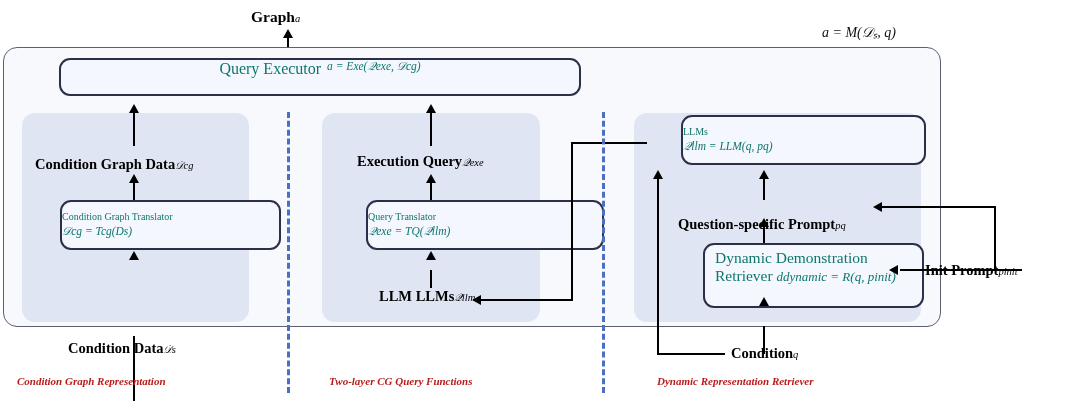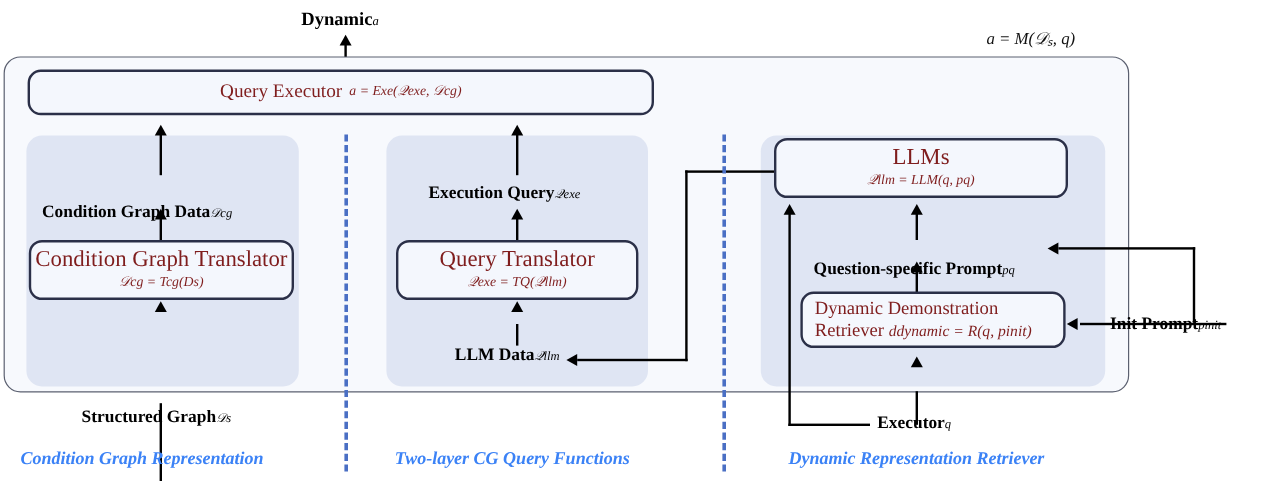--- a/index.html
+++ b/index.html
@@ -23,67 +23,68 @@
   .panel{
     background:#dfe5f3;border-radius:13px;
   }
   .panel-left{left:22px;top:113px;width:227px;height:209px;}
   .panel-mid{left:322px;top:113px;width:218px;height:209px;}
   .panel-right{left:634px;top:113px;width:287px;height:209px;}
 
   
   .modbox{
     border:2.2px solid #2b3048;border-radius:11px;background:#f4f7fd;
-    display:flex;flex-direction:column;align-items:center;justify-content:center;
-    color:#7f1d1d;
-  }
-  .modbox .ttl{font-size:19px;line-height:1.08;}
+    display:flex;flex-direction:column;justify-content:center;
+    color:#0f766e;
+    margin-left:36px;
+  }
+  .modbox .ttl{font-size:10px;line-height:1.08;}
   .modbox .frm{font-size:11.5px;line-height:1.2;font-style:italic;margin-top:2px;}
 
   .box-exec{left:23px;top:58px;width:522px;height:38px;flex-direction:row;}
   .box-exec .ttl{font-size:16px;}
   .box-exec .frm{margin-top:0;margin-left:6px;font-size:11.5px;}
 
   .box-cgt{left:24px;top:200px;width:221px;height:50px;}
-  .box-qt{left:330px;top:200px;width:202px;height:50px;}
+  .box-qt{left:330px;top:200px;width:238px;height:50px;}
   .box-llm{left:645px;top:115px;width:245px;height:50px;}
 
   .box-ddr{
-    left:667px;top:243px;width:221px;height:47px;
+    left:667px;top:243px;width:221px;height:65px;
     display:block;padding:4px 8px 4px 10px;text-align:left;
   }
   .box-ddr .l1{font-size:15.5px;line-height:1.18;}
   .box-ddr .l2{font-size:15.5px;line-height:1.18;}
   .box-ddr .l2 .frm{font-size:13px;}
 
   
   .siglabel{
     font-weight:bold;font-size:14.5px;color:#000;white-space:nowrap;
   }
   .siglabel .sub{font-weight:normal;font-style:italic;font-size:10.5px;}
 
   .lbl-answer{left:251px;top:8px;font-size:15.5px;}
-  .lbl-cgdata{left:35px;top:169px;}
+  .lbl-cgdata{left:35px;top:156px;}
   .lbl-exeq{left:357px;top:153px;}
   .lbl-llmq{left:379px;top:288px;}
   .lbl-qsp{left:678px;top:196px;margin-top:20px;}
   .lbl-initp{left:925px;top:262px;}
   .lbl-struct{left:68px;top:340px;}
   .lbl-question{left:731px;top:345px;}
 
   
   .sys-eq{
     left:822px;top:22px;font-size:14px;font-style:italic;color:#111;
     white-space:nowrap;
   }
 
   
   .caption{
-    font-weight:bold;font-style:italic;font-size:15px;
-    color:#3b82f6;white-space:nowrap;
+    font-weight:bold;font-style:italic;font-size:11px;
+    color:#b91c1c;white-space:nowrap;
   }
   .cap-1{left:17px;top:375px;}
   .cap-2{left:329px;top:375px;}
   .cap-3{left:657px;top:375px;}
 
   
   .vdash{
     width:0;border-left:3.2px dashed #4a6fc4;
   }
   .dash-1{left:287px;top:112px;height:281px;}
@@ -101,21 +102,21 @@
     width:0;height:0;border-top:5.5px solid transparent;
     border-bottom:5.5px solid transparent;border-right:9px solid #000;
   }
 </style>
 </head>
 <body>
 
 <div id="stage">
 
   <div class="abs siglabel lbl-answer">
-    <span>Dynamic</span><span class="sub">a</span>
+    <span>Graph</span><span class="sub">a</span>
   </div>
   <div class="abs ln vln" style="left:287px;top:37px;height:21px;"></div>
   <div class="abs ah-up" style="left:282.5px;top:29px;"></div>
 
   <div class="abs sys-eq">a = M(𝒟ₛ, q)</div>
 
   <div class="abs outer-box"></div>
 
   <div class="abs panel panel-left"></div>
   <div class="abs panel panel-mid"></div>
@@ -137,41 +138,41 @@
   <div class="abs ah-up" style="left:128.5px;top:174px;"></div>
 
   <div class="abs modbox box-cgt">
     <span class="ttl">Condition Graph Translator</span>
     <span class="frm">𝒟cg = Tcg(Ds)</span>
   </div>
 
   <div class="abs ln vln" style="left:133px;top:336px;height:82px;"></div>
   <div class="abs ah-up" style="left:128.5px;top:251px;"></div>
   <div class="abs siglabel lbl-struct">
-    <span>Structured Graph</span><span class="sub">𝒟s</span>
+    <span>Condition Data</span><span class="sub">𝒟s</span>
   </div>
 
   <div class="abs siglabel lbl-exeq">
     <span>Execution Query</span><span class="sub">𝒬exe</span>
   </div>
   <div class="abs ln vln" style="left:430px;top:112px;height:34px;"></div>
   <div class="abs ah-up" style="left:425.5px;top:104px;"></div>
   <div class="abs ln vln" style="left:430px;top:182px;height:18px;"></div>
   <div class="abs ah-up" style="left:425.5px;top:174px;"></div>
 
   <div class="abs modbox box-qt">
     <span class="ttl">Query Translator</span>
     <span class="frm">𝒬exe = TQ(𝒬llm)</span>
   </div>
 
   <div class="abs ln vln" style="left:430px;top:270px;height:18px;"></div>
   <div class="abs ah-up" style="left:425.5px;top:251px;"></div>
 
   <div class="abs siglabel lbl-llmq">
-    <span>LLM Data</span><span class="sub">𝒬llm</span>
+    <span>LLM LLMs</span><span class="sub">𝒬llm</span>
   </div>
 
   <div class="abs ln hln" style="left:571px;top:142px;width:76px;"></div>
   <div class="abs ln vln" style="left:571px;top:142px;height:159px;"></div>
   <div class="abs ln hln" style="left:481px;top:299px;width:92px;"></div>
   <div class="abs ah-left" style="left:472px;top:294.5px;"></div>
 
   <div class="abs modbox box-llm">
     <span class="ttl">LLMs</span>
     <span class="frm">𝒬llm = LLM(q, pq)</span>
@@ -196,21 +197,21 @@
   </div>
 
   <div class="abs ln vln" style="left:763px;top:326px;height:28px;"></div>
   <div class="abs ah-up" style="left:758.5px;top:297px;"></div>
 
   <div class="abs ln hln" style="left:657px;top:353px;width:68px;"></div>
   <div class="abs ln vln" style="left:657px;top:178px;height:177px;"></div>
   <div class="abs ah-up" style="left:652.5px;top:170px;"></div>
 
   <div class="abs siglabel lbl-question">
-    <span>Executor</span><span class="sub">q</span>
+    <span>Condition</span><span class="sub">q</span>
   </div>
 
   <div class="abs ln hln" style="left:900px;top:269px;width:122px;"></div>
   <div class="abs ah-left" style="left:889px;top:264.5px;"></div>
 
   <div class="abs ln vln" style="left:994px;top:206px;height:63px;"></div>
   <div class="abs ln hln" style="left:882px;top:206px;width:114px;"></div>
   <div class="abs ah-left" style="left:873px;top:201.5px;"></div>
 
   <div class="abs siglabel lbl-initp">

